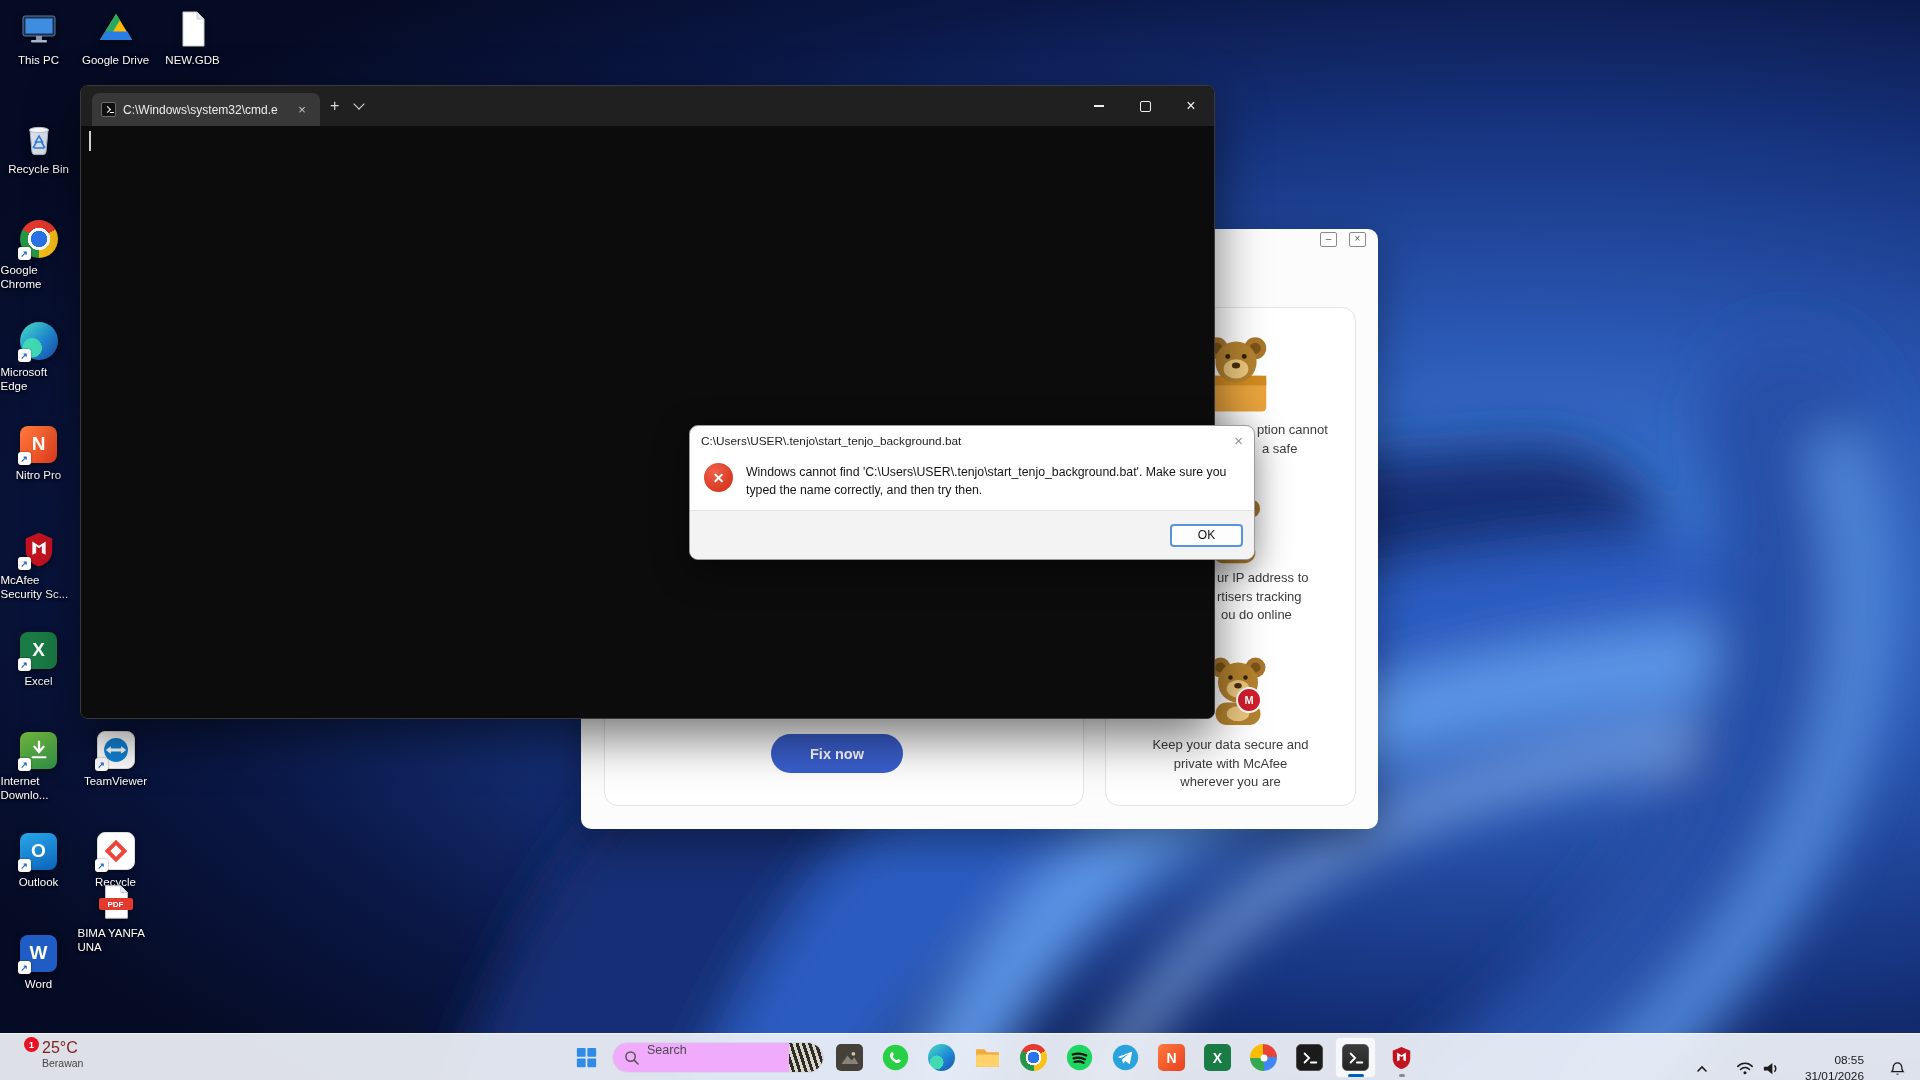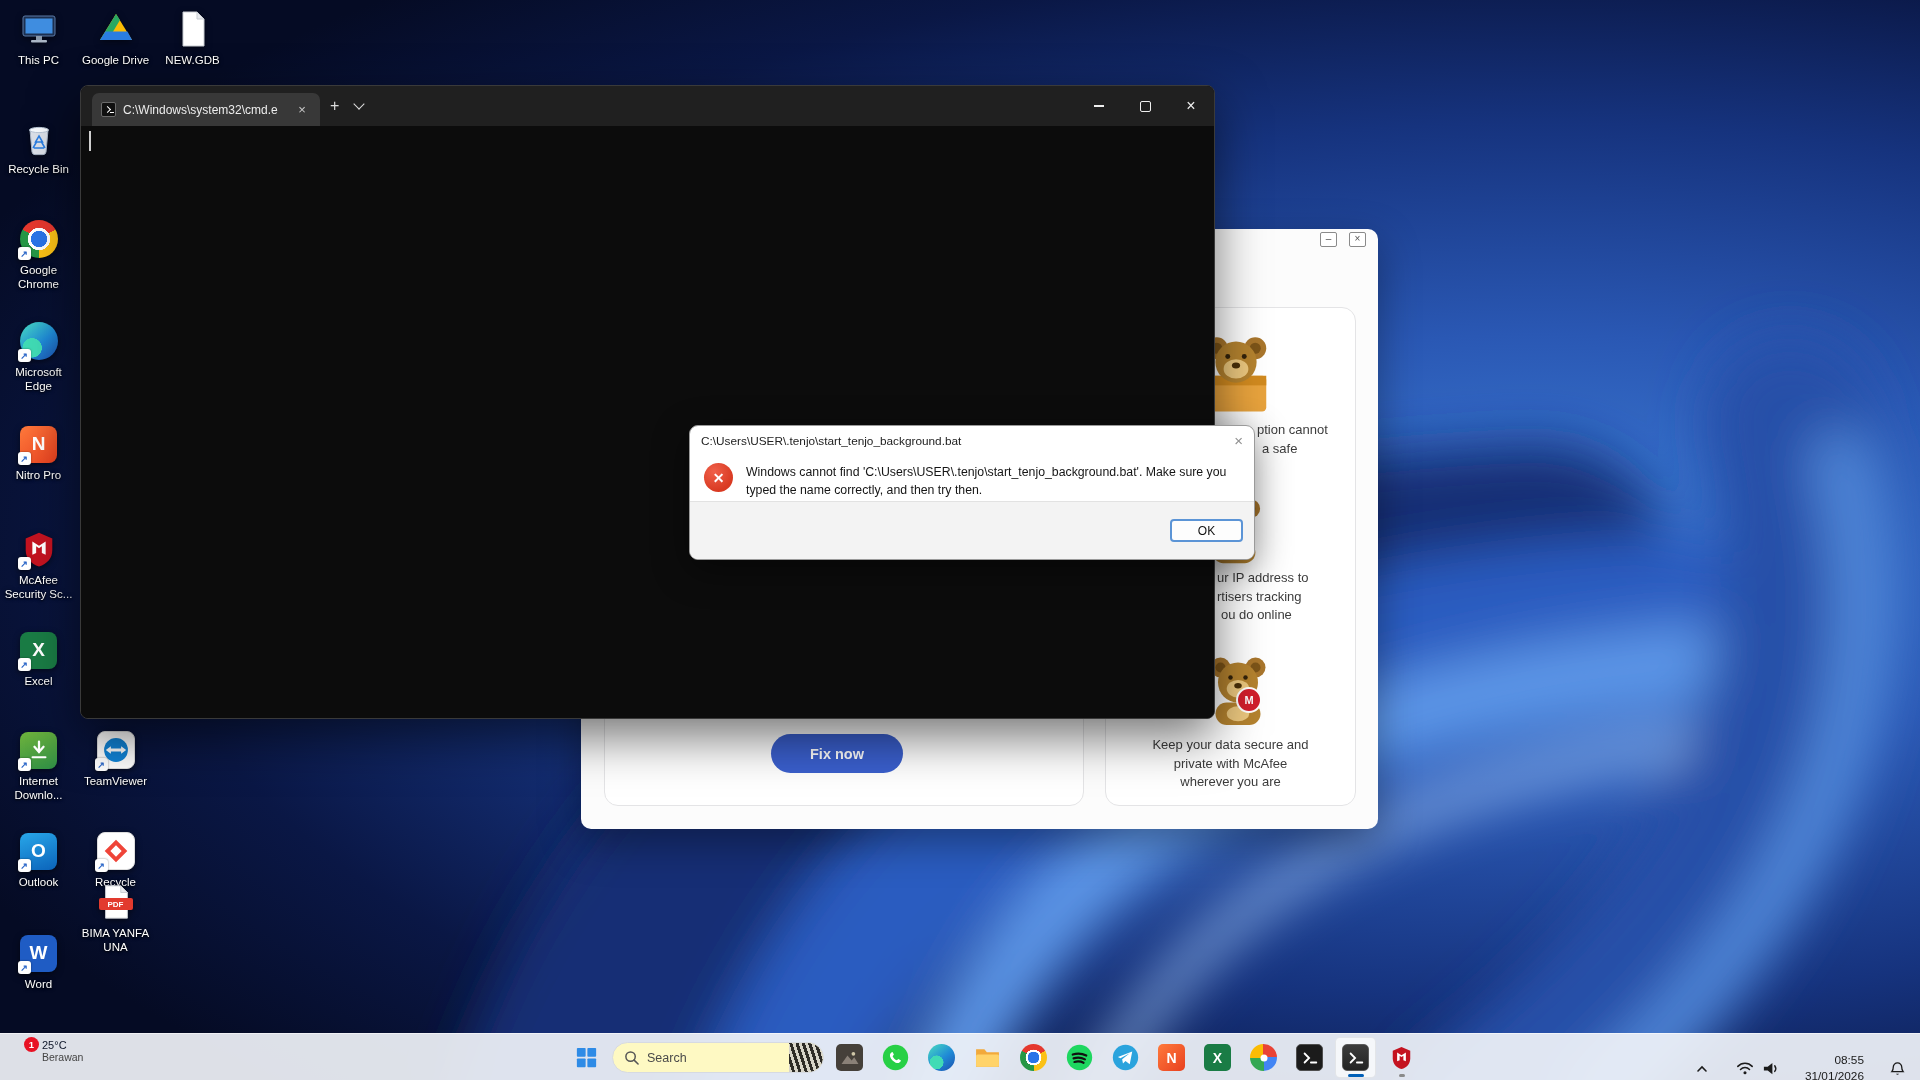--- a/index.html
+++ b/index.html
@@ -4,21 +4,21 @@
 <style>
   *{margin:0;padding:0;box-sizing:border-box}
   html,body{width:1920px;height:1080px;overflow:hidden;font-family:"Liberation Sans",sans-serif}
   #stage{position:relative;width:1920px;height:1080px;background:
     radial-gradient(90% 70% at 80% 52%, #3f7fd9 0%, #2a58b4 30%, #16337e 58%, #0a1745 80%, #050b24 100%);}
   .abs{position:absolute}
 
   
   .dicon{position:absolute;width:77px;display:flex;flex-direction:column;align-items:center;gap:3px;cursor:pointer}
   .dart{width:42px;height:42px;position:relative;display:flex;align-items:center;justify-content:center;filter:drop-shadow(0 2px 3px rgba(0,0,0,.5))}
-  .dlabel{font-size:11.5px;color:#fff;text-align:center;line-height:1.22;text-shadow:0 1px 2px rgba(0,0,0,.9),0 0 4px rgba(0,0,0,.55);max-width:76px}
+  .dlabel{font-size:11.5px;color:#fff;text-align:left;line-height:1.22;text-shadow:0 1px 2px rgba(0,0,0,.9),0 0 4px rgba(0,0,0,.55);max-width:76px}
   .sq{border-radius:8px;display:flex;align-items:center;justify-content:center;font-weight:bold;color:#fff}
   .sc{position:absolute;left:0;bottom:0;width:13px;height:13px;background:#fff;border-radius:3px;box-shadow:0 0 2px rgba(0,0,0,.5);display:flex;align-items:center;justify-content:center}
   .sc::after{content:"\2197";font-size:9px;color:#2a66c8;font-weight:bold}
   .chromeball{border-radius:50%;background:radial-gradient(circle,#2a74e8 0 30%,#fff 31% 41%,rgba(0,0,0,0) 42%),conic-gradient(from -60deg,#e5382e 0 120deg,#fbc116 0 240deg,#269746 0 360deg)}
   .edgeball{border-radius:50%;background:radial-gradient(circle at 32% 68%,#40dbb5 0 26%,rgba(0,0,0,0) 27%),linear-gradient(140deg,#45d6c2 5%,#1f8ad6 55%,#1d50ae 100%)}
 
   
   #mcafee{left:581px;top:229px;width:797px;height:600px;background:#fcfcfc;border-radius:10px;box-shadow:0 14px 40px rgba(0,0,0,.35);z-index:20;overflow:hidden}
   .mc-btn{position:absolute;top:3px;width:17px;height:15px;border:1px solid #8a8a8a;border-radius:2px;color:#555;font-size:10px;line-height:12px;text-align:center;background:#fff;cursor:pointer}
   .mc-card{position:absolute;background:#fff;border:1px solid #e4e4e6;border-radius:14px}
@@ -47,36 +47,36 @@
   #cursor{position:absolute;left:8px;top:5px;width:2px;height:20px;background:#cfcfcf}
 
   
   #dialog{left:689px;top:425px;width:566px;height:135px;background:#fff;border:1px solid #9a9a9a;border-radius:9px;box-shadow:0 10px 36px rgba(0,0,0,.45);z-index:40;overflow:hidden}
   .dlg-title{height:29px;display:flex;align-items:center;padding:0 11px;gap:8px}
   .dlg-title-text{flex:1;font-size:11.8px;color:#222;white-space:nowrap;overflow:hidden}
   .dlg-close{color:#8f8f8f;font-size:15px;cursor:pointer}
   .dlg-body{display:flex;gap:13px;padding:8px 16px 0 14px;align-items:flex-start}
   .err-ball{width:29px;height:29px;border-radius:50%;background:radial-gradient(circle at 35% 30%,#f0604a,#d93a22 70%);color:#fff;font-size:14px;font-weight:bold;display:flex;align-items:center;justify-content:center;flex:none}
   .dlg-msg{font-size:12.3px;color:#151515;line-height:1.5;width:512px}
-  .dlg-footer{position:absolute;left:0;bottom:0;width:100%;height:58px;background:#f3f3f3;border-top:1px solid #e2e2e2;display:flex;align-items:center;justify-content:flex-end;padding:16px 11px}
+  .dlg-footer{position:absolute;left:0;bottom:0;width:100%;height:49px;background:#f3f3f3;border-top:1px solid #e2e2e2;display:flex;align-items:center;justify-content:flex-end;padding:16px 11px}
   .ok-btn{width:73px;height:23px;background:#fdfdfd;border:2px solid #5b94d6;border-radius:4px;font-size:12px;color:#111;display:flex;align-items:center;justify-content:center;cursor:pointer}
 
   
   #taskbar{position:absolute;left:0;bottom:0;width:1920px;height:47px;background:rgba(240,243,249,.92);border-top:1px solid rgba(255,255,255,.55);z-index:50}
   .tb-weather{position:absolute;left:24px;top:5px;display:flex;cursor:pointer}
   .wbadge{width:15px;height:15px;border-radius:50%;background:#e81224;color:#fff;font-size:9.5px;font-weight:bold;display:flex;align-items:center;justify-content:center;margin-top:-2px}
   .wtxt{display:flex;flex-direction:column;margin-left:3px}
-  .wtemp{font-size:11px;color:#0f172a}
+  .wtemp{font-size:16px;color:#7f1d1d}
   .wcond{font-size:10.5px;color:#444}
   .tb-center{position:absolute;left:566px;top:3px;height:41px;display:flex;align-items:center;gap:5px}
   .tb-ic{width:41px;height:41px;border-radius:5px;display:flex;align-items:center;justify-content:center;position:relative;cursor:pointer;flex:none}
   .tb-ic.active{background:rgba(255,255,255,.7);box-shadow:inset 0 0 0 1px rgba(0,0,0,.07)}
   .tb-ic.active::after{content:"";position:absolute;bottom:1px;left:50%;transform:translateX(-50%);width:16px;height:3px;border-radius:2px;background:#005fb8}
   .tb-ic.open::after{content:"";position:absolute;bottom:1px;left:50%;transform:translateX(-50%);width:6px;height:3px;border-radius:2px;background:#8a8a8a}
-  .tb-search{width:212px;height:31px;border-radius:16px;background:#fef9c3;border:1px solid #d6dae2;display:flex;align-items:center;padding-left:11px;gap:8px;overflow:hidden;cursor:pointer;flex:none}
+  .tb-search{width:212px;height:31px;border-radius:16px;background:#f0abfc;border:1px solid #d6dae2;display:flex;padding-left:11px;gap:8px;overflow:hidden;cursor:pointer;flex:none}
   .tb-search-text{font-size:12.5px;color:#4a4a4a;flex:1}
   .zebra{width:34px;height:29px;margin-left:auto;background:repeating-linear-gradient(72deg,#d8d5c9 0 3px,#2e2c27 3px 6px);border-radius:0 15px 15px 0;flex:none}
   .msq{border-radius:5px;display:flex;align-items:center;justify-content:center;color:#fff;font-weight:bold}
   .tb-tray{position:absolute;right:8px;top:12px;height:45px;display:flex;align-items:center;gap:14px}
   .tray-btn{height:34px;padding:0 7px;border-radius:5px;display:flex;align-items:center;gap:8px;cursor:pointer}
   .tb-clock{text-align:right;font-size:11.8px;color:#1a1a1a;line-height:1.35;padding:0 5px;cursor:pointer}
 </style>
 </head>
 <body>
 

